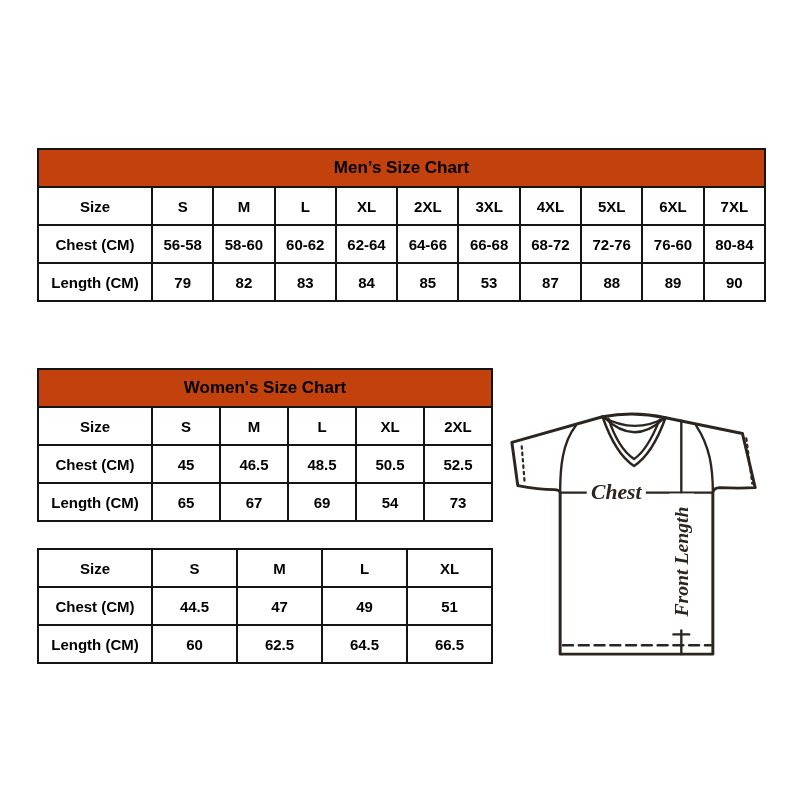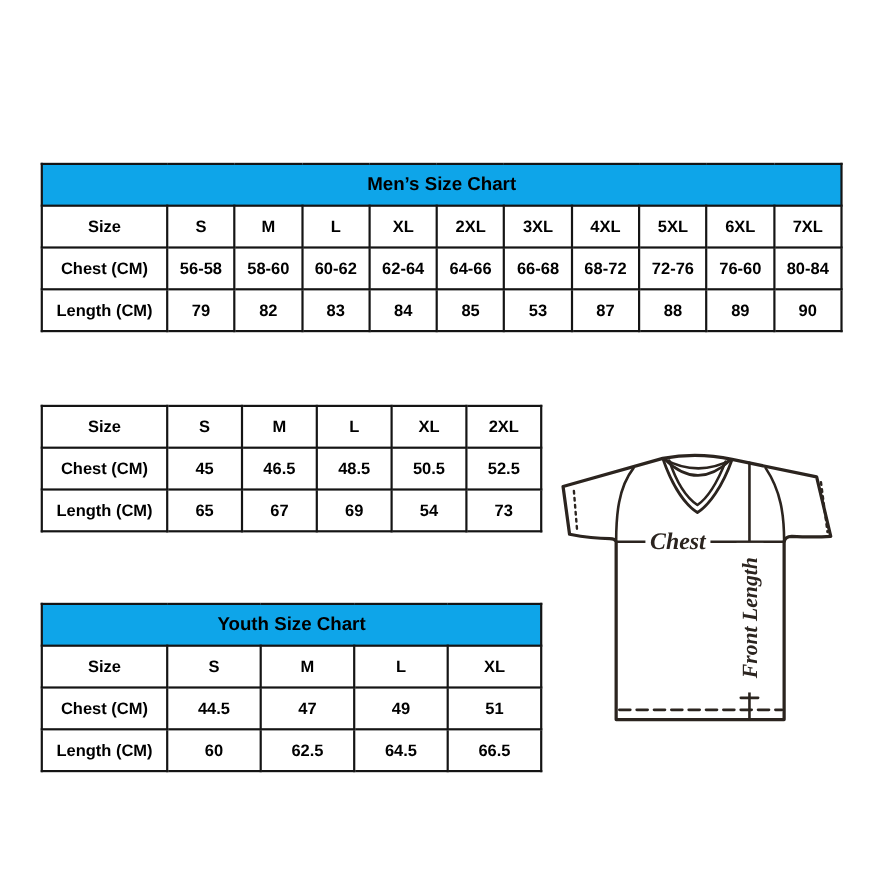--- a/index.html
+++ b/index.html
@@ -13,21 +13,21 @@
   .page-title{
     position:absolute;left:27px;top:98px;width:728px;margin:0;
     text-align:center;font-size:21px;font-weight:bold;color:#000;
     letter-spacing:-0.2px;
   }
 
   table.size-table{
     position:absolute;border-collapse:collapse;table-layout:fixed;background:#fff;
   }
   table.size-table th{
-    background:#0ea5e9;border:2px solid #141414;
+    background:#c2410c;border:2px solid #141414;
     font-size:17px;font-weight:bold;color:#000;
     height:36px;padding:0;text-align:center;vertical-align:middle;
   }
   table.size-table td{
     border:2px solid #141414;background:#fff;
     font-size:15px;font-weight:bold;color:#000;
     height:36px;padding:0 2px;text-align:center;vertical-align:middle;
     white-space:nowrap;overflow:hidden;
   }
   #mens-table{left:37px;top:148px;width:729px;}
@@ -112,20 +112,23 @@
     <colgroup>
       <col class="label-col">
         <col>
         <col>
         <col>
         <col>
         <col>
     </colgroup>
     <tbody>
       <tr>
+        <th colspan="6">Women's Size Chart</th>
+      </tr>
+      <tr>
         <td>Size</td>
         <td>S</td>
         <td>M</td>
         <td>L</td>
         <td>XL</td>
         <td>2XL</td>
       </tr>
       <tr>
         <td>Chest (CM)</td>
         <td>45</td>
@@ -147,23 +150,20 @@
 
   <table class="size-table" id="youth-table">
     <colgroup>
       <col class="label-col">
         <col>
         <col>
         <col>
         <col>
     </colgroup>
     <tbody>
-      <tr>
-        <th colspan="5">Youth Size Chart</th>
-      </tr>
       <tr>
         <td>Size</td>
         <td>S</td>
         <td>M</td>
         <td>L</td>
         <td>XL</td>
       </tr>
       <tr>
         <td>Chest (CM)</td>
         <td>44.5</td>

